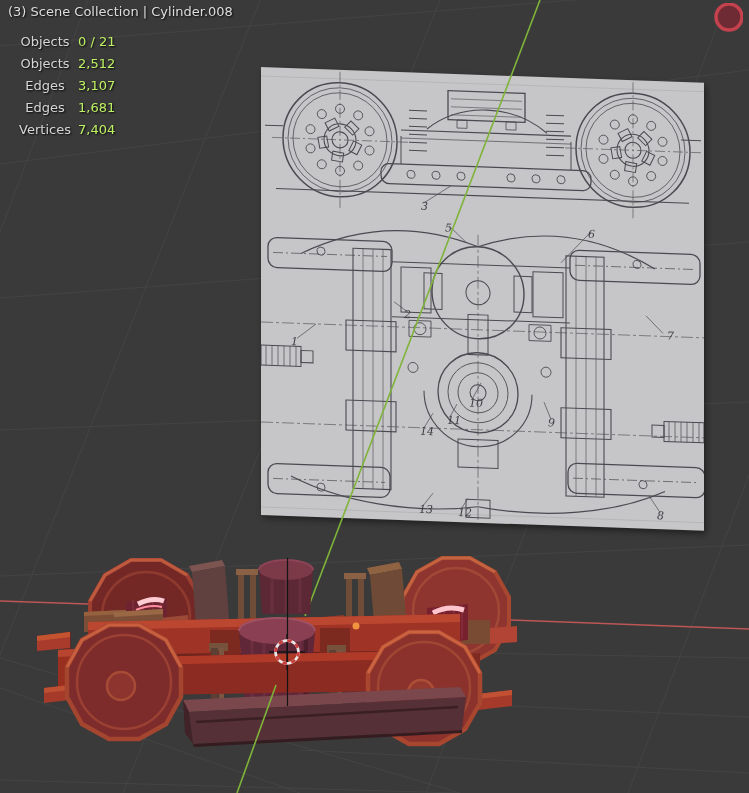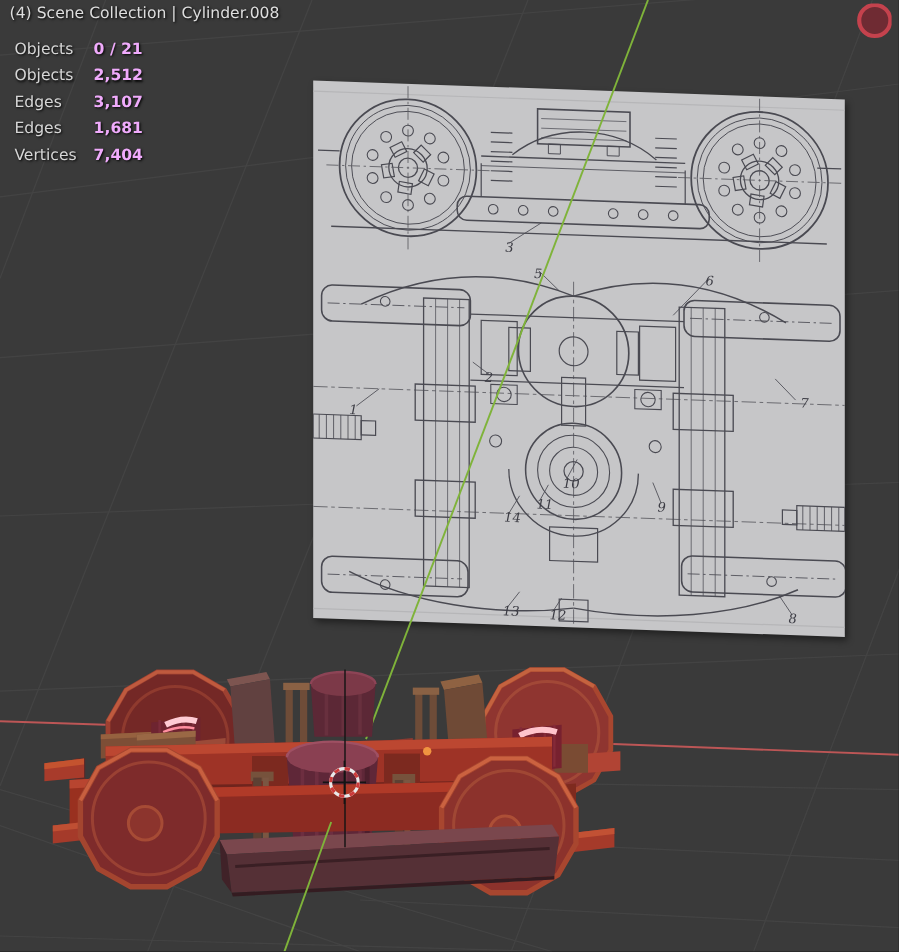--- a/index.html
+++ b/index.html
@@ -13,24 +13,24 @@
   .blueprint{
     position:absolute;left:261px;top:67px;width:443px;height:448px;
     transform:skewY(2.05deg);transform-origin:0 0;
     background:#c6c6c8;box-shadow:2px 3px 6px rgba(0,0,0,.45);
   }
   .bp-line{stroke:#4a4a52;fill:none;}
   .callout{font:italic 11px "DejaVu Serif",serif;fill:#3c3c44;}
   
   .hud{position:absolute;color:#dedede;text-shadow:1px 1px 2px rgba(0,0,0,.9);}
   .breadcrumb{left:8px;top:4px;font-size:13px;}
-  .stats{left:12px;top:31px;font-size:13px;line-height:22px;}
+  .stats{left:12px;top:31px;font-size:13px;line-height:22px;text-align:center;}
   .stat-row{display:flex;}
   .stat-label{width:66px;color:#d6d6d6;}
-  .stat-value{color:#f0abfc;font-weight:bold;}
+  .stat-value{color:#bef264;}
   .gizmo{position:absolute;right:6px;top:3px;}
 </style>
 </head>
 <body>
 
 <div class="viewport">
 
   <svg class="layer" width="749" height="793">
     <g stroke="#4c4c4c" stroke-width="1" opacity="0.55">
       <path d="M0,46 L749,-14"></path>
@@ -389,21 +389,21 @@
     <path d="M287.5,558 L287.5,706" stroke="#141414" stroke-width="1.2" fill="none"></path>
     <g>
       <path d="M287,634 L287,670 M269,652 L305,652" stroke-width="1.3" fill="none" stroke="#141414"></path>
       <circle cx="287" cy="652" r="11.5" fill="none" stroke-width="2.6" stroke="#e9e9e9"></circle>
       <circle cx="287" cy="652" r="11.5" fill="none" stroke-width="2.6" stroke-dasharray="4.5 4.5" stroke="#cc3b3b"></circle>
     </g>
 
     <path d="M276,685 L237,793" stroke-width="1.6" fill="none" stroke="#7fb33a"></path>
   </svg>
 
-  <div class="hud breadcrumb">(4) Scene Collection | Cylinder.008</div>
+  <div class="hud breadcrumb">(3) Scene Collection | Cylinder.008</div>
 
   <div class="hud stats">
     <div class="stat-row">
       <span class="stat-label">Objects</span>
       <span class="stat-value">0 / 21</span>
     </div>
     <div class="stat-row">
       <span class="stat-label">Objects</span>
       <span class="stat-value">2,512</span>
     </div>

